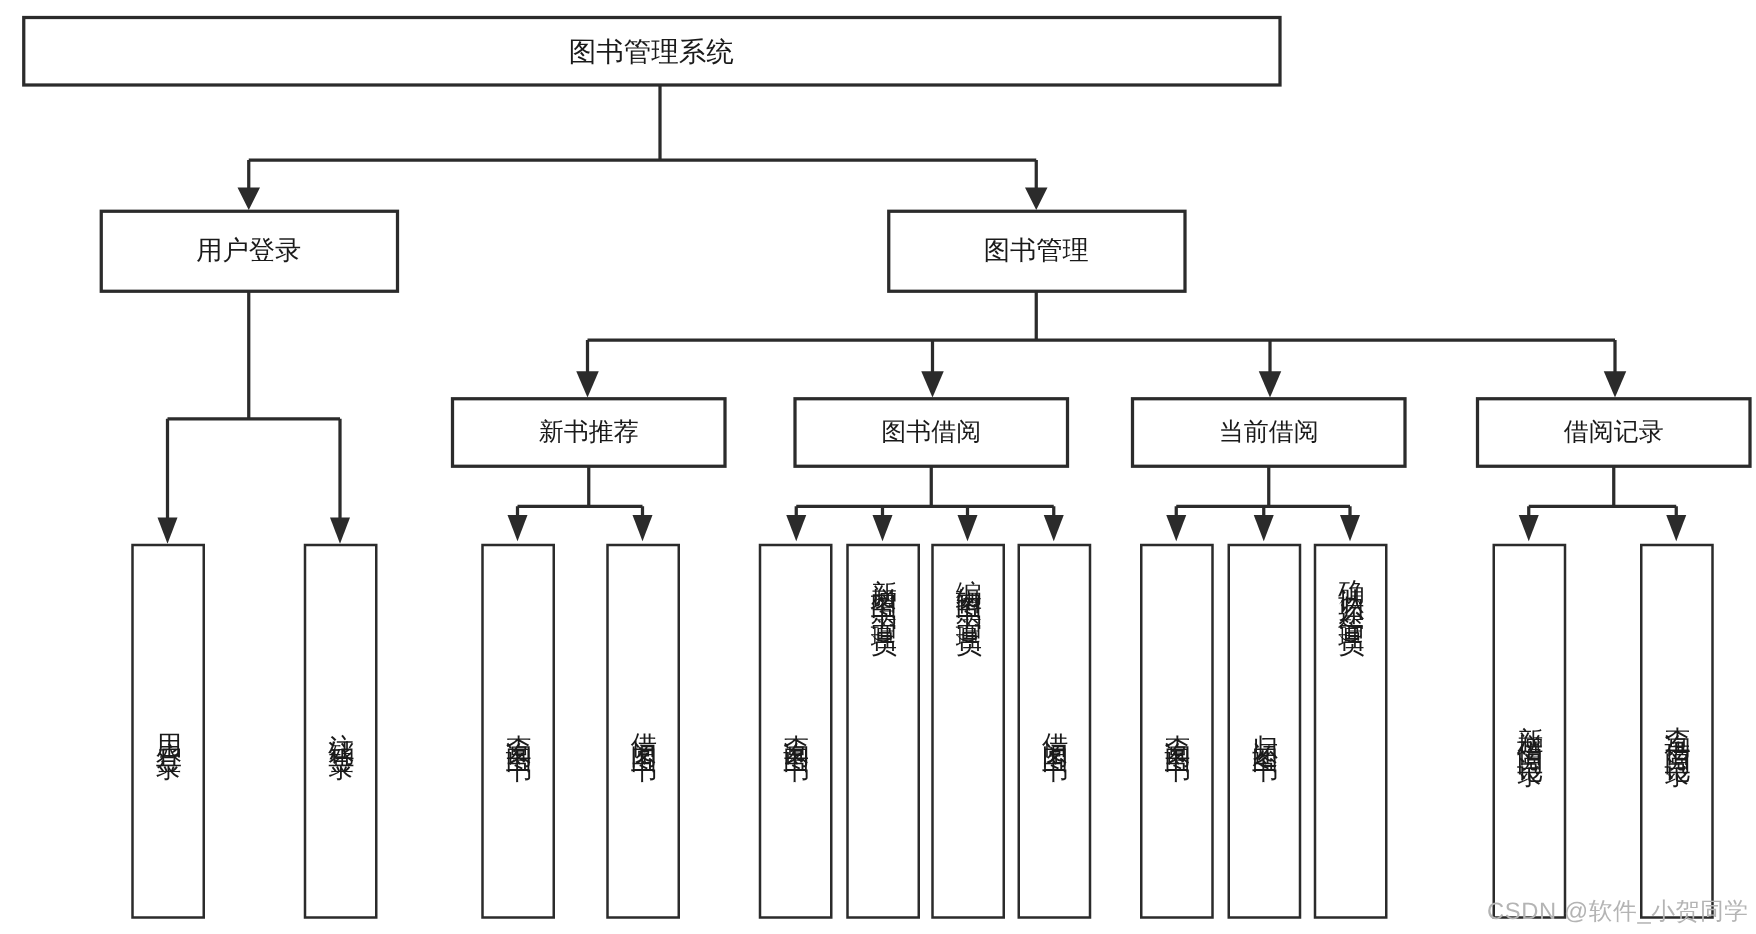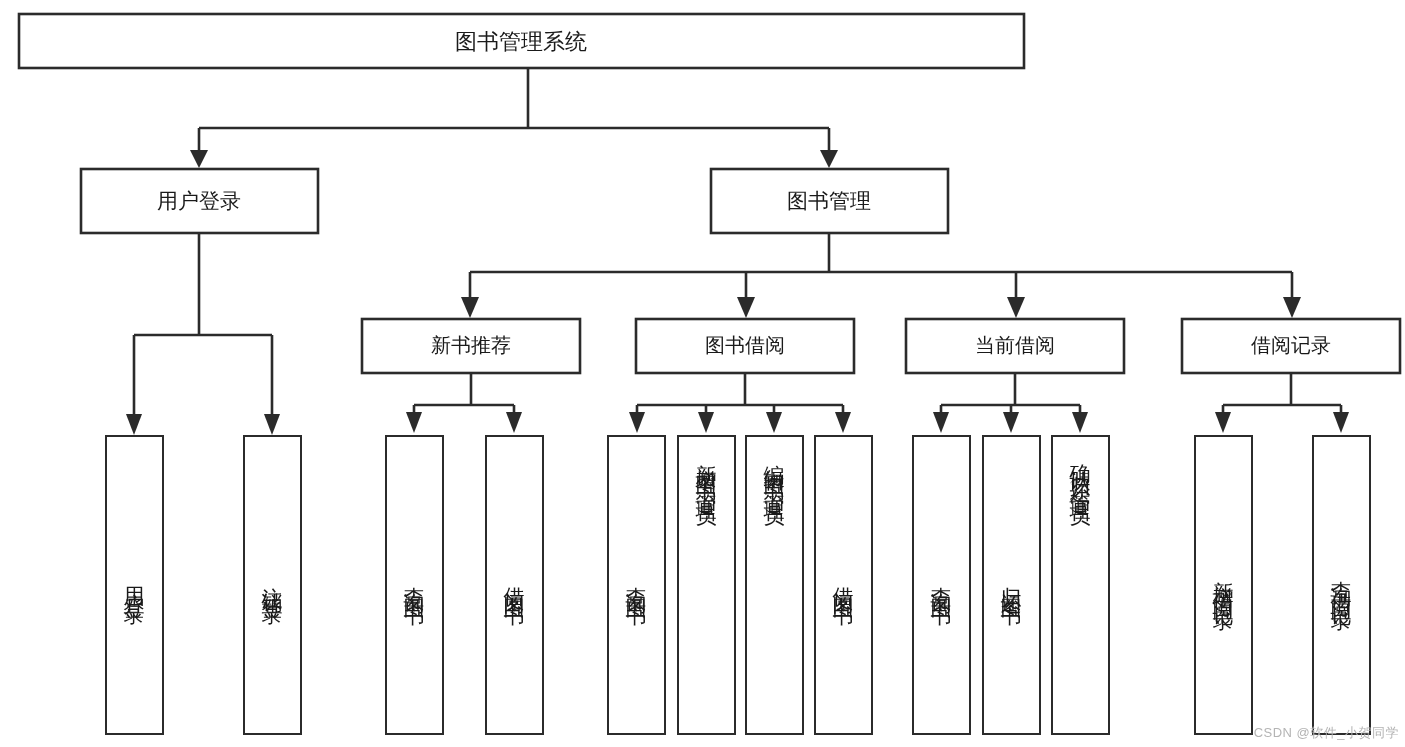--- a/index.html
+++ b/index.html
@@ -69,21 +69,21 @@
   }
   .leaf-box.align-center { align-items: center; }
   .leaf-box.align-center .leaf-text { padding-bottom: 6px; }
   .leaf-box.align-top { align-items: flex-start; }
   .leaf-box.align-top .leaf-text { padding-top: 10px; }
   #watermark {
     position: absolute;
     right: 6px;
     bottom: 5px;
     font-family: "Liberation Sans", "DejaVu Sans", sans-serif;
-    font-size: 13px;
+    font-size: 19px;
     color: #b4b4b4;
     letter-spacing: 0.5px;
     white-space: nowrap;
     user-select: none;
   }
 </style>
 </head>
 <body>
 
 <div id="diagram-root">

